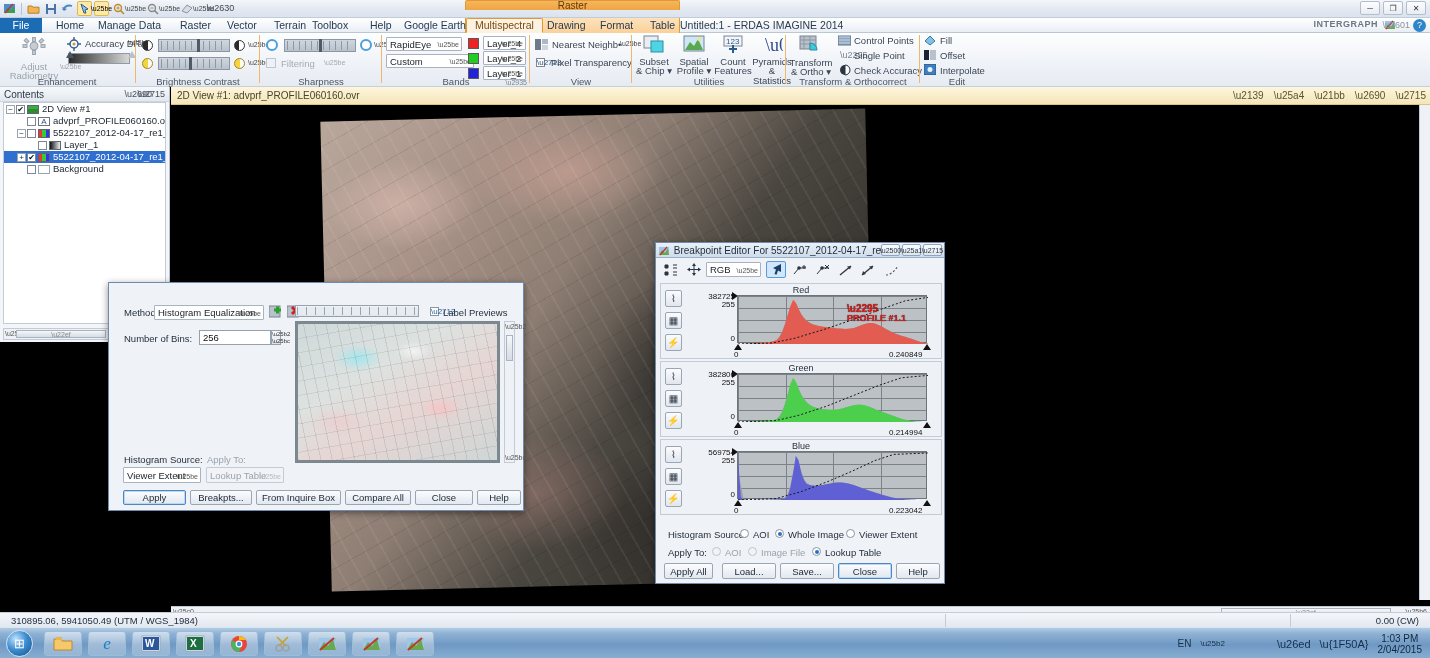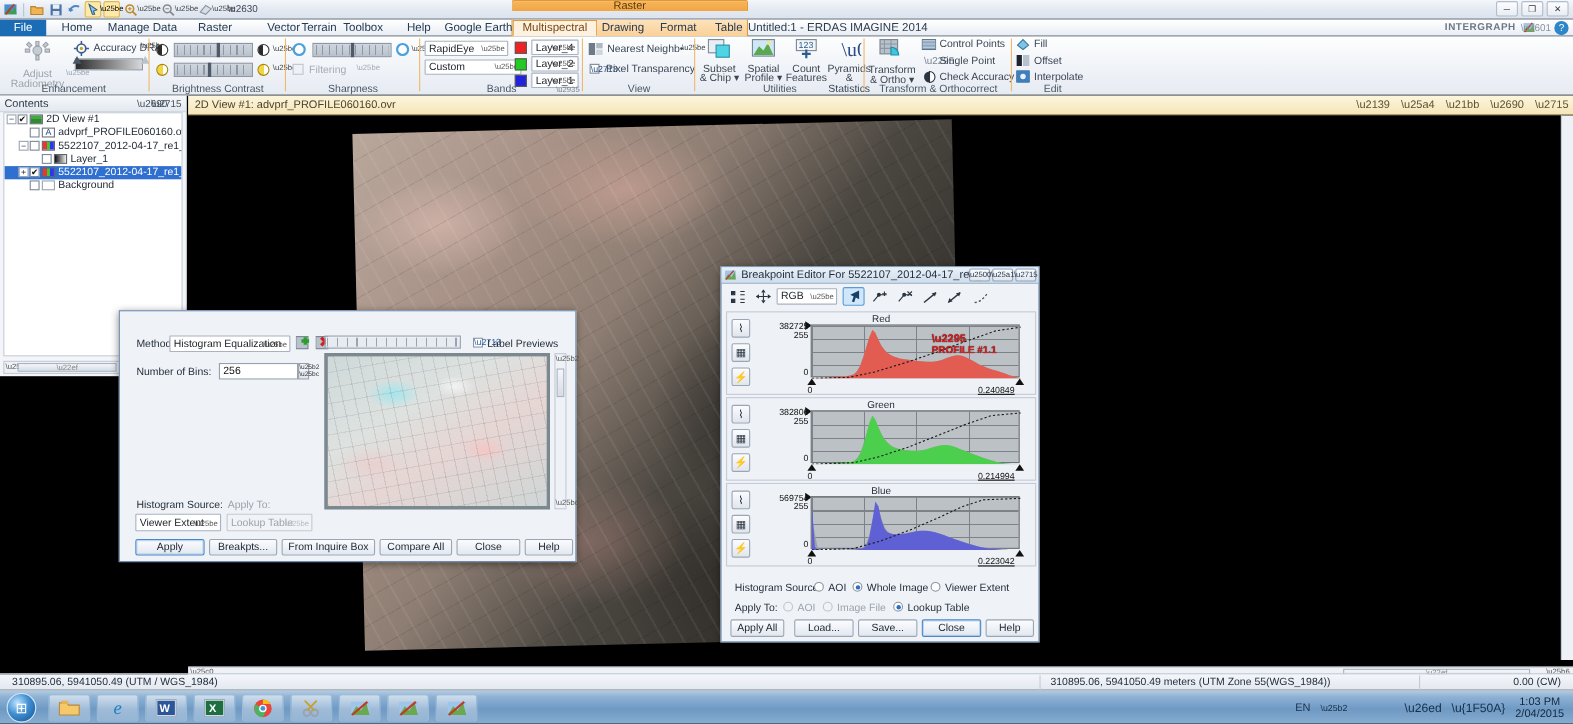--- a/index.html
+++ b/index.html
@@ -248,21 +248,21 @@
   .hist-plot { position:absolute; left:76px; top:11px; width:190px; height:48px; background:#bcc1c6; border:1px solid #6e747b; }
   .hist-plot .grid { position:absolute; inset:0;
     background:
       repeating-linear-gradient(to right, #7c8288 0 1px, transparent 1px 47.5px),
       repeating-linear-gradient(to bottom, #7c8288 0 1px, transparent 1px 12px);
   }
   .hist-max { position:absolute; left:32px; font-size:8px; color:#111; text-align:right; width:42px; }
   .hist-255 { position:absolute; left:32px; font-size:8px; color:#111; text-align:right; width:42px; }
   .hist-zero { position:absolute; left:32px; font-size:8px; color:#111; text-align:right; width:42px; }
   .hist-min-lbl { position:absolute; font-size:8px; color:#111; }
-  .hist-max-lbl { position:absolute; font-size:8px; color:#111;text-decoration:underline; }
+  .hist-max-lbl { position:absolute; font-size:8px; color:#111; }
   .tri { position:absolute; width:0; height:0; border-left:4px solid transparent; border-right:4px solid transparent; border-bottom:6px solid #111; }
   .tri-r { position:absolute; width:0; height:0; border-top:4px solid transparent; border-bottom:4px solid transparent; border-left:6px solid #111; }
 
   
   .statusbar {
     position:absolute; bottom:31px; left:0; width:1430px; height:15px;
     background:linear-gradient(to bottom,#f4f6fa,#e3e8ef); border-top:1px solid #c3cbd6;
     font-size:9.5px; color:#22303f; line-height:15px;
   }
   .statusbar .seg { position:absolute; top:0; height:15px; line-height:15px; padding:0 5px; }
@@ -360,21 +360,21 @@
   <div class="ribbon-ctx"></div>
   <div class="ribbon-ctx-label">Raster</div>
 
   <div class="tabbar"></div>
   <div class="tabctx-bg"></div>
 
   <div class="tab file" style="left:0px;width:42px;text-align:center;padding:0;">File</div>
   <div class="tab" style="left:48px;">Home</div>
   <div class="tab" style="left:90px;">Manage Data</div>
   <div class="tab" style="left:172px;">Raster</div>
-  <div class="tab" style="left:219px;margin-left:16px;">Vector</div>
+  <div class="tab" style="left:219px;">Vector</div>
   <div class="tab" style="left:266px;">Terrain</div>
   <div class="tab" style="left:304px;">Toolbox</div>
   <div class="tab" style="left:362px;">Help</div>
   <div class="tab" style="left:396px;">Google Earth</div>
   <div class="tab active" style="left:466px;">Multispectral</div>
   <div class="tab" style="left:539px;">Drawing</div>
   <div class="tab" style="left:592px;">Format</div>
   <div class="tab" style="left:642px;">Table</div>
   <div class="app-title">Untitled:1  -  ERDAS IMAGINE 2014</div>
 
@@ -874,21 +874,20 @@
     <div class="btn" style="left:8px;top:320px;width:49px;height:16px;">Apply All</div>
     <div class="btn" style="left:66px;top:320px;width:54px;height:16px;">Load...</div>
     <div class="btn" style="left:124px;top:320px;width:54px;height:16px;">Save...</div>
     <div class="btn focus" style="left:182px;top:320px;width:54px;height:16px;">Close</div>
     <div class="btn" style="left:240px;top:320px;width:44px;height:16px;">Help</div>
   </div>
 
   <div class="statusbar">
     <span class="seg" style="left:6px;">310895.06, 5941050.49   (UTM / WGS_1984)</span>
     <span class="div" style="left:945px;"></span>
-    <span class="seg" style="left:950px;">310895.06, 5941050.49 meters (UTM Zone 55(WGS_1984))</span>
     <span class="div" style="left:1290px;"></span>
     <span class="seg" style="right:6px;">0.00 (CW)</span>
   </div>
 
   <div class="taskbar">
     <div class="startorb">⊞</div>
     <div class="tbitem" style="left:44px;">
       <svg width="20" height="16" viewBox="0 0 20 16">
           <path d="M1 3h7l1.4 2H19v9H1z" fill="#f5c96a" stroke="#b8873a"></path>
           <rect x="3" y="1" width="6" height="3" fill="#e8b451"></rect>

